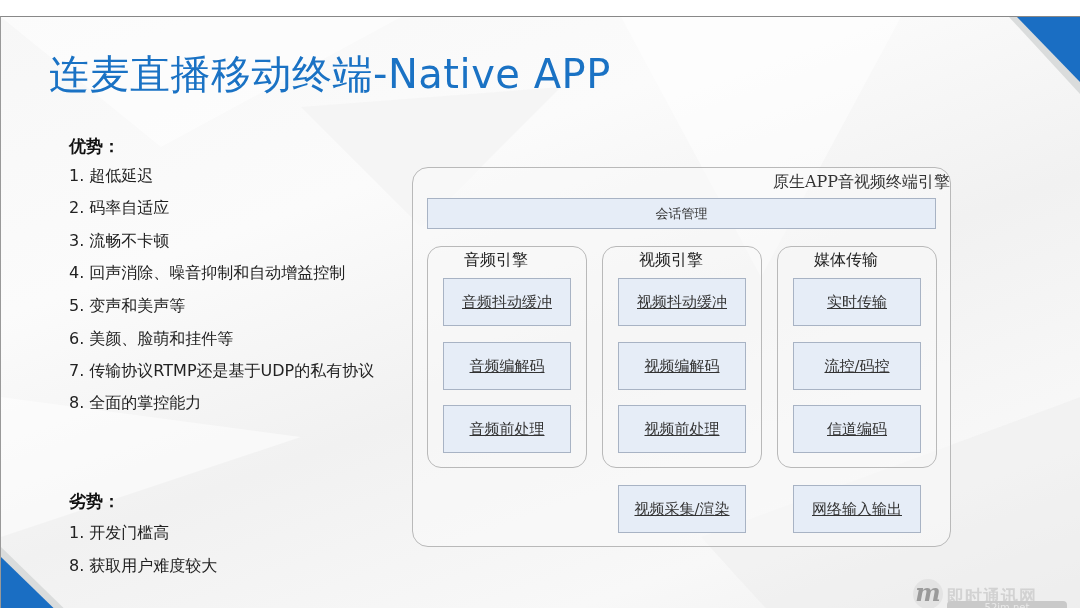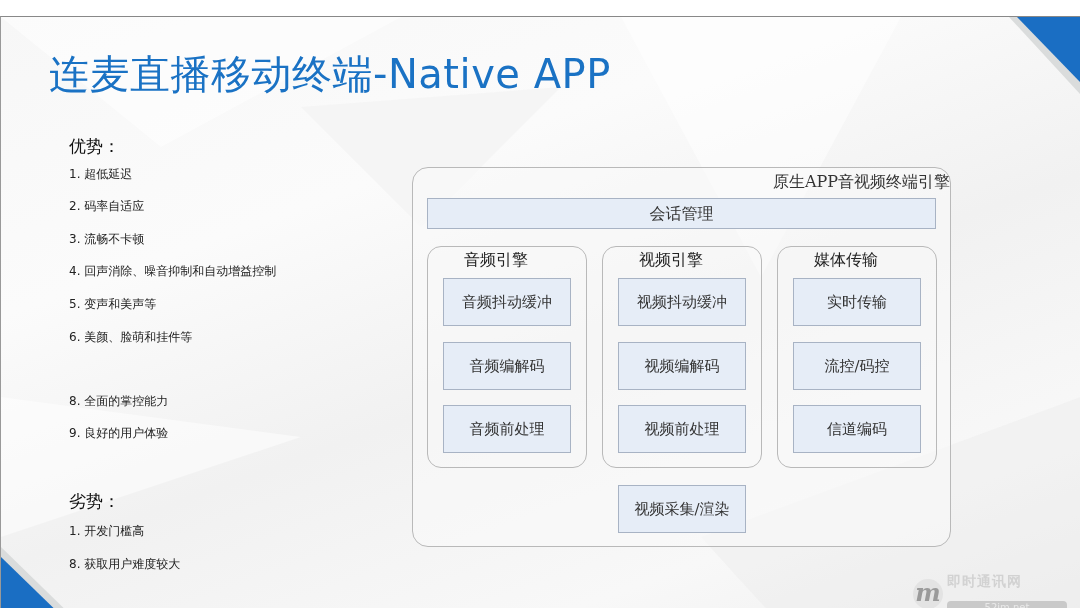--- a/index.html
+++ b/index.html
@@ -4,34 +4,34 @@
 <style>
   html, body { margin: 0; padding: 0; }
   body { width: 1080px; height: 608px; overflow: hidden; position: relative;
          font-family: "DejaVu Sans", "Liberation Sans", sans-serif; color: #222; }
   .slide { position: absolute; left: 0; top: 0; width: 1080px; height: 608px;
            background: linear-gradient(160deg, #f7f7f7 0%, #fbfbfb 30%, #f1f1f1 55%, #f8f8f8 80%, #efefef 100%);
            border-top: 1px solid #888; border-left: 1px solid #999; box-sizing: border-box; overflow: hidden; margin-top: 16px; }
   .facet { position: absolute; }
   .title { position: absolute; left: 48px; top: 30px; font-size: 40px; color: #1a72c4; letter-spacing: 0.5px;
            font-family: "DejaVu Sans", "Liberation Sans", sans-serif; white-space: nowrap; }
-  .list-head { position: absolute; left: 68px; font-size: 17px; font-weight: normal; color: #111; }
-  .list-item { position: absolute; left: 68px; font-size: 12px; color: #222; white-space: nowrap; }
+  .list-head { position: absolute; left: 68px; font-size: 17px; font-weight: bold; color: #111; }
+  .list-item { position: absolute; left: 68px; font-size: 16px; color: #222; white-space: nowrap; }
   .engine { position: absolute; left: 411px; top: 150px; width: 539px; height: 380px; border: 1px solid #b9b9b9;
             border-radius: 16px; box-sizing: border-box; background: rgba(250,250,250,0.55); }
   .engine-title { position: absolute; left: 0; width: 100%; top: 4px; text-align: right; font-size: 16px; color: #333;
                   font-family: "DejaVu Serif", "Liberation Serif", serif; }
   .session { position: absolute; left: 426px; top: 181px; width: 509px; height: 31px; background: #e6edf7;
-             border: 1px solid #a8b3c4; box-sizing: border-box; text-align: center; line-height: 29px; font-size: 16px; color: #333;
+             border: 1px solid #a8b3c4; box-sizing: border-box; text-align: center; line-height: 29px; font-size: 13px; color: #333;
              font-family: "DejaVu Serif", "Liberation Serif", serif; }
   .group { position: absolute; top: 229px; width: 160px; height: 222px; border: 1px solid #b9b9b9; border-radius: 14px;
            box-sizing: border-box; }
   .group-title { position: absolute; top: 3px; font-size: 16px; color: #222; font-family: Liberation Sans, sans-serif; }
   .box { position: absolute; width: 128px; height: 48px; background: #e6edf7; border: 1px solid #a8b3c4; box-sizing: border-box;
-         text-align: center; line-height: 46px; font-size: 15px; color: #333; font-family: "DejaVu Serif", "Liberation Serif", serif; }
+         text-align: center; line-height: 46px; font-size: 15px; color: #333; font-family: "DejaVu Serif", "Liberation Serif", serif; text-decoration: underline; }
   .wm { position: absolute; left: 912px; top: 556px; width: 170px; height: 50px; }
 </style>
 </head>
 <body>
 
 <div class="slide">
 
   <svg class="facet" width="1080" height="608" style="left:0;top:0;">
     <polygon points="0,0 400,0 160,130" fill="#ffffff" opacity="0.55"></polygon>
     <polygon points="620,0 900,0 760,260" fill="#ffffff" opacity="0.5"></polygon>
@@ -48,22 +48,22 @@
 
   <div class="title">连麦直播移动终端-Native APP</div>
 
   <div class="list-head" style="top:118px;">优势：</div>
   <div class="list-item" style="top:149px;">1. 超低延迟</div>
   <div class="list-item" style="top:181px;">2. 码率自适应</div>
   <div class="list-item" style="top:214px;">3. 流畅不卡顿</div>
   <div class="list-item" style="top:246px;">4. 回声消除、噪音抑制和自动增益控制</div>
   <div class="list-item" style="top:279px;">5. 变声和美声等</div>
   <div class="list-item" style="top:312px;">6. 美颜、脸萌和挂件等</div>
+  <div class="list-item" style="top:344px;">7. 传输协议RTMP还是基于UDP的私有协议</div>
   <div class="list-item" style="top:376px;">8. 全面的掌控能力</div>
-  <div class="list-item" style="top:408px;">9. 良好的用户体验</div>
 
   <div class="list-head" style="top:473px;">劣势：</div>
   <div class="list-item" style="top:506px;">1. 开发门槛高</div>
   <div class="list-item" style="top:539px;">8. 获取用户难度较大</div>
 
   <div class="engine">
     <div class="engine-title">原生APP音视频终端引擎</div>
   </div>
   <div class="session">会话管理</div>
 
@@ -81,22 +81,23 @@
   <div class="box" style="left:617px; top:325px;">视频编解码</div>
   <div class="box" style="left:617px; top:388px;">视频前处理</div>
   <div class="box" style="left:617px; top:468px;">视频采集/渲染</div>
 
   <div class="group" style="left:776px;">
     <div class="group-title" style="left:36px;">媒体传输</div>
   </div>
   <div class="box" style="left:792px; top:261px;">实时传输</div>
   <div class="box" style="left:792px; top:325px;">流控/码控</div>
   <div class="box" style="left:792px; top:388px;">信道编码</div>
+  <div class="box" style="left:792px; top:468px;">网络输入输出</div>
 
   <div class="wm">
     <div style="position:absolute; left:0; top:6px; width:30px; height:30px; border-radius:50%; background:#e3e3e3; text-align:center; line-height:28px; font-size:24px; font-style:italic; font-weight:bold; color:#9a9a9a; font-family:'DejaVu Serif', serif;">
       <span>m</span>
     </div>
-    <div style="position:absolute; left:34px; top:0; font-size:14px; font-weight:bold; color:#d2d2d2; letter-spacing:1px;">即时通讯网</div>
+    <div style="position:absolute; left:34px; top:12px; font-size:17px; font-weight:bold; color:#d2d2d2; letter-spacing:1px;">即时通讯网</div>
     <div style="position:absolute; left:34px; top:28px; width:120px; height:14px; border-radius:4px; background:#c9c9c9; color:#e9e9e9; font-size:10px; line-height:14px; text-align:center;">52im.net</div>
   </div>
 
 </div>
 
 </body></html>

